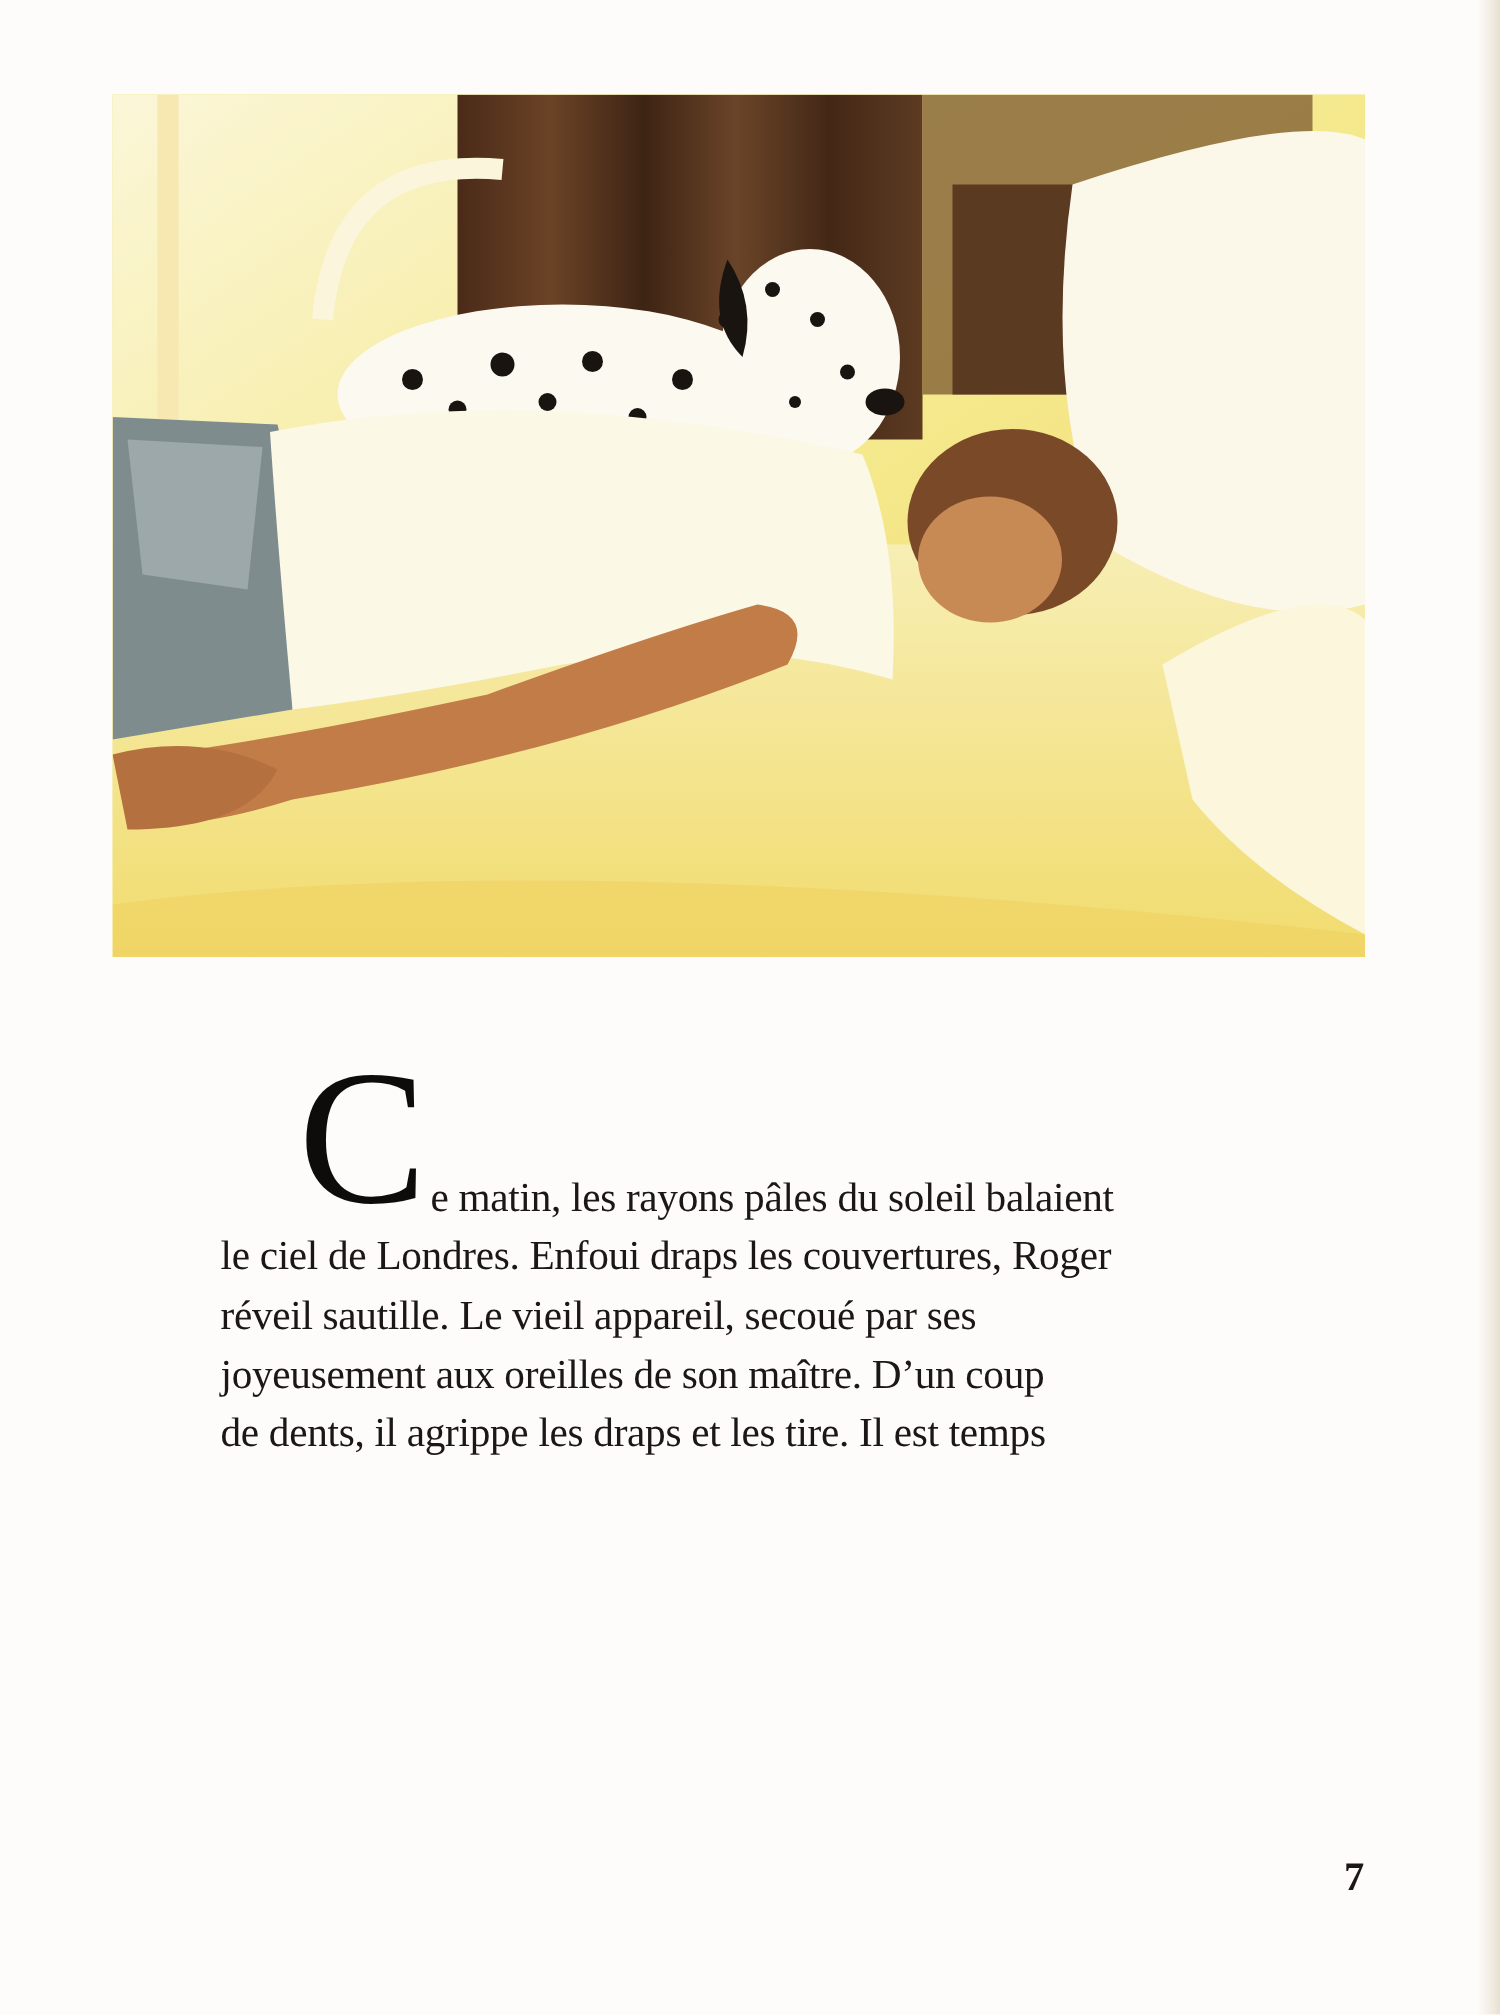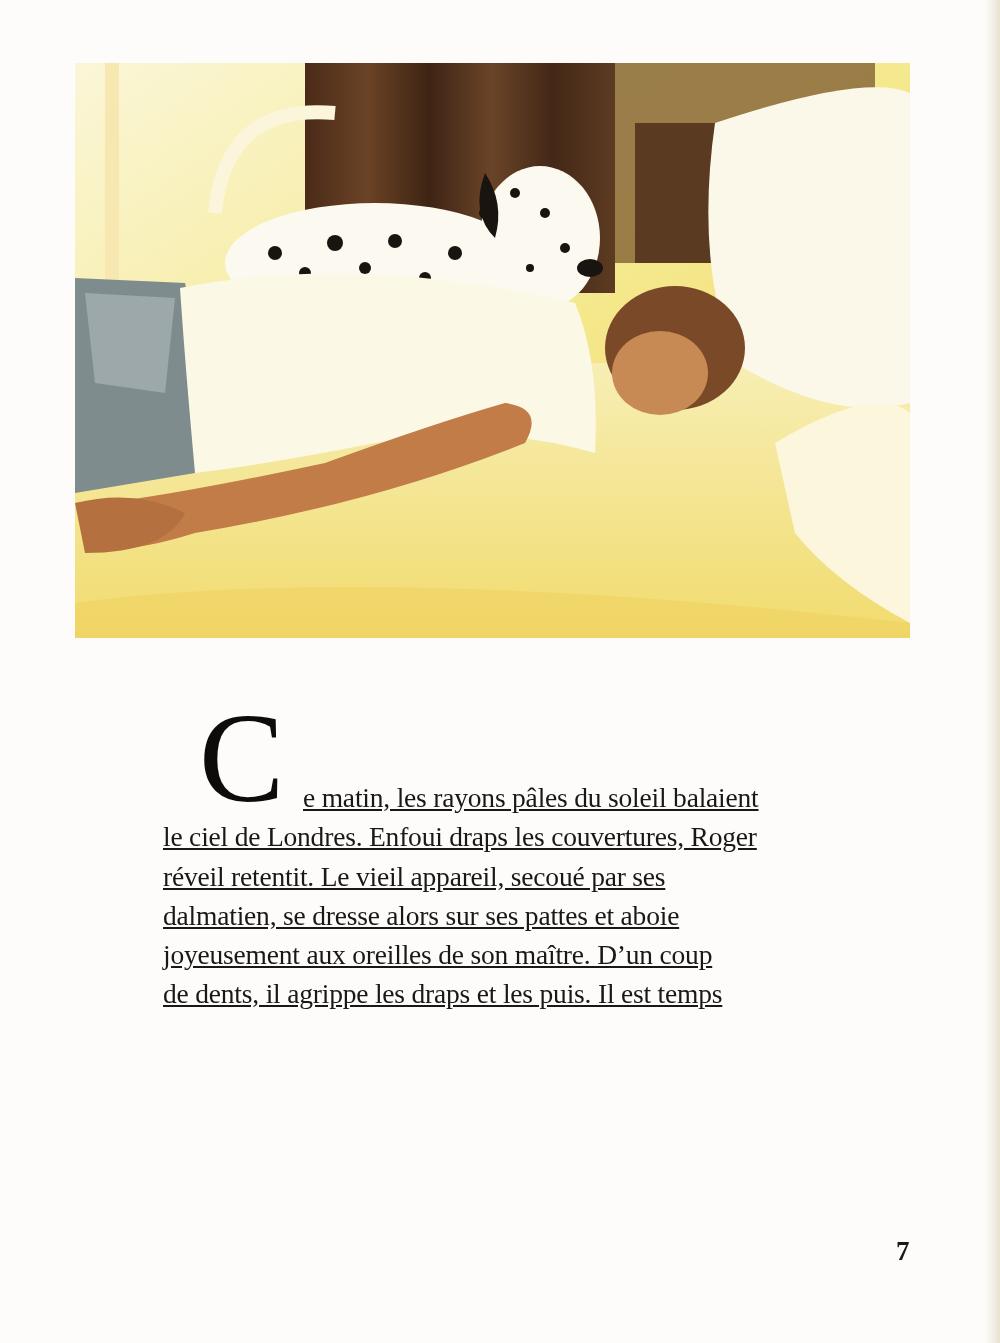--- a/index.html
+++ b/index.html
@@ -47,24 +47,23 @@
       position: absolute;
       left: 52px;
       top: -8px;
       font-size: 128px;
       line-height: 1;
       font-weight: normal;
       color: #0e0c0a;
     }
     .lines {
       position: absolute;
-      left: 16px;
+      left: 0;
       top: 76px;
       width: 700px;
-      text-decoration: underline;
     }
     .line {
       font-size: 27.5px;
       line-height: 39.3px;
       white-space: nowrap;
       letter-spacing: -0.2px;
     }
     .line.first {
       padding-left: 140px;
     }
@@ -148,20 +147,19 @@
     <path d="M430 340 Q470 345 450 380 Q300 440 120 470 Q40 495 10 480 Q0 455 30 440 Q110 430 250 400 Q360 360 430 340 Z" fill="#c27c48"></path>
     <path d="M0 440 Q60 425 110 450 Q90 490 10 490 Z" fill="#b4703e"></path>
   </svg>
 </div>
 
 <div class="story">
   <span class="dropcap">C</span>
   <div class="lines">
     <div class="line first">e matin, les rayons pâles du soleil balaient</div>
     <div class="line">le ciel de Londres. Enfoui draps les couvertures, Roger</div>
-    <div class="line">réveil retentit. Le vieil appareil, secoué par ses</div>
-    <div class="line">dalmatien, se dresse alors sur ses pattes et aboie</div>
+    <div class="line">réveil sautille. Le vieil appareil, secoué par ses</div>
     <div class="line">joyeusement aux oreilles de son maître. D’un coup</div>
-    <div class="line">de dents, il agrippe les draps et les puis. Il est temps</div>
+    <div class="line">de dents, il agrippe les draps et les tire. Il est temps</div>
   </div>
 </div>
 
 <div class="page-number">7</div>
 
 </body></html>

